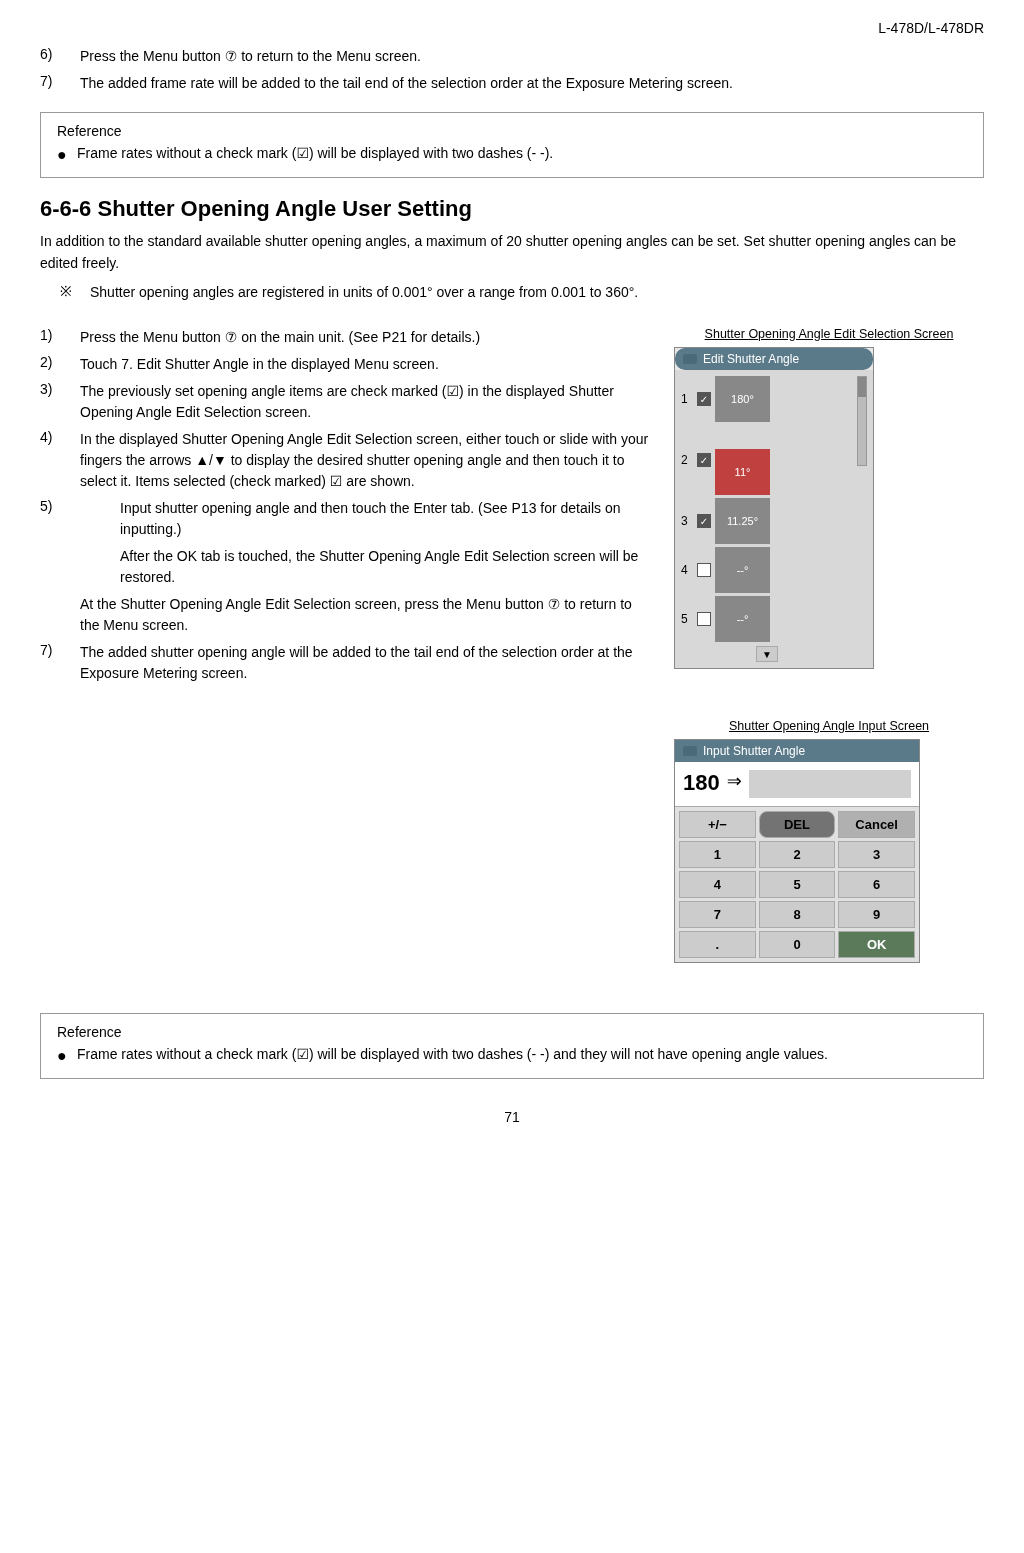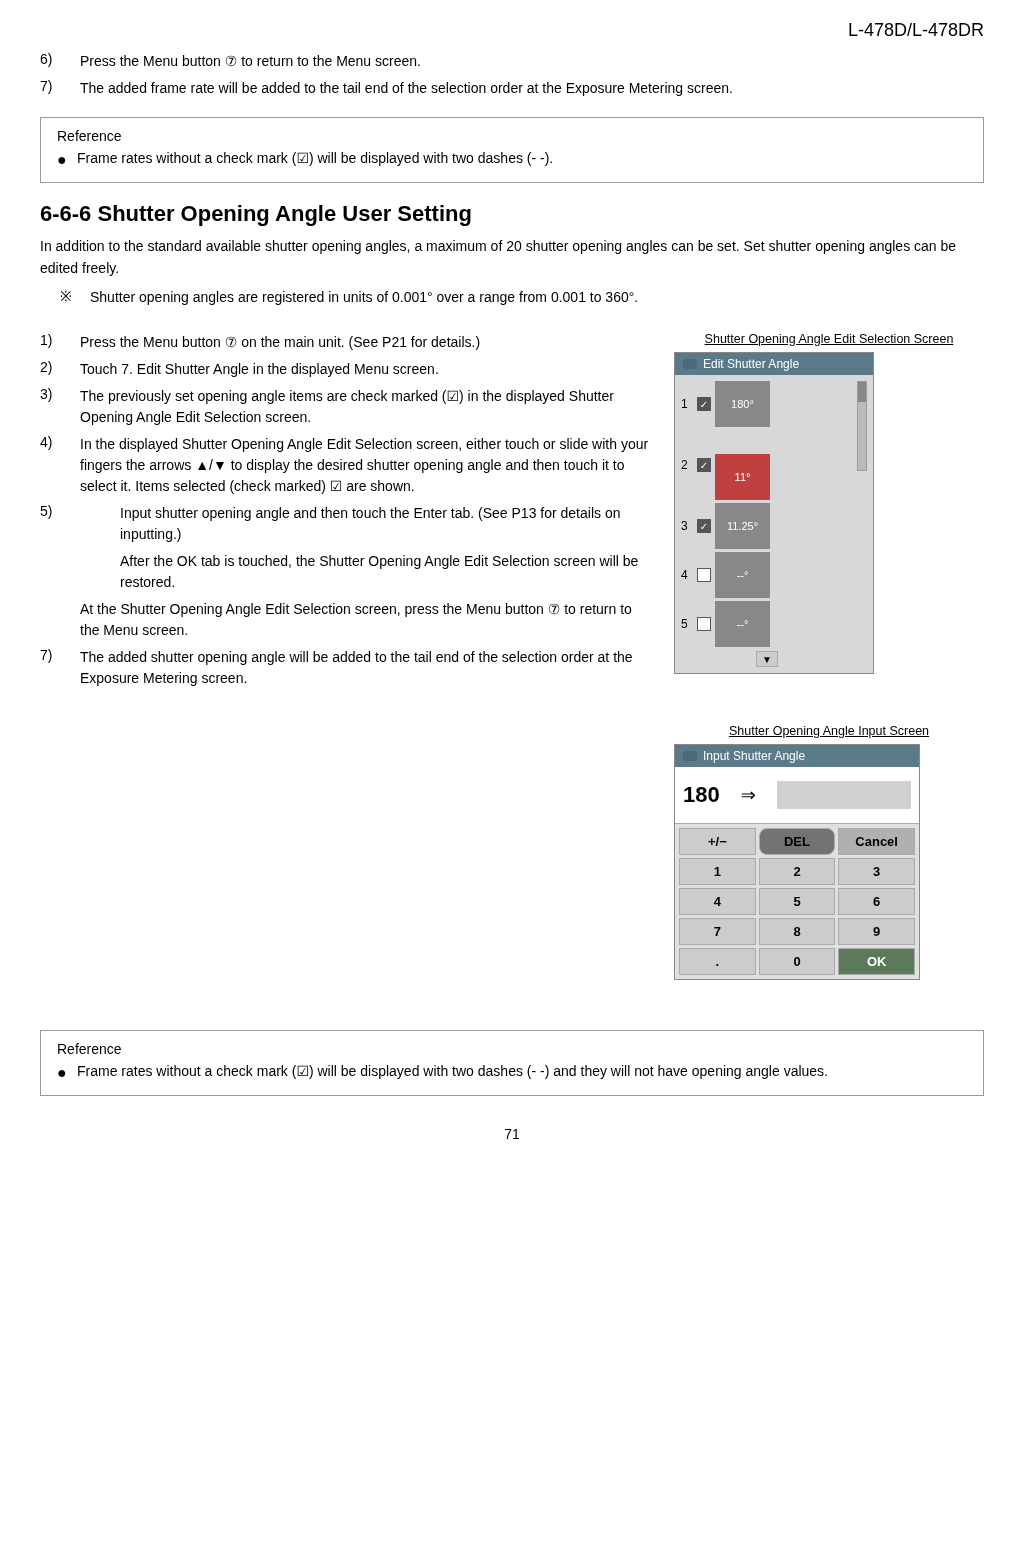--- a/index.html
+++ b/index.html
@@ -8,21 +8,21 @@
       font-size: 14px;
       background: #fff;
       color: #000;
       width: 1024px;
       min-height: 1553px;
       padding: 20px 40px 40px 40px;
       position: relative;
     }
     .header-right {
       text-align: right;
-      font-size: 18px;
+      font-size: 14px;
       margin-bottom: 10px;
     }
     .step-list {
       list-style: none;
       margin: 0;
       padding: 0;
     }
     .step-item {
       display: flex;
       margin-bottom: 6px;
@@ -109,20 +109,21 @@
       font-size: 12px;
     }
     .edit-screen-header {
       background: #5a7a8a;
       color: #fff;
       padding: 4px 8px;
       font-size: 12px;
       display: flex;
       align-items: center;
       gap: 6px;
+      border-radius: 10px;
     }
     .screen-icon {
       width: 14px;
       height: 10px;
       background: #4a6a7a;
       border-radius: 2px;
     }
     .edit-screen-body {
       background: #d8d8d8;
       padding: 6px;
@@ -202,24 +203,24 @@
       background: #5a7a8a;
       color: #fff;
       padding: 4px 8px;
       font-size: 12px;
       display: flex;
       align-items: center;
       gap: 6px;
     }
     .input-display {
       background: #fff;
-      padding: 14px 8px;
-      display: flex;
-      align-items: center;
-      gap: 21px;
+      padding: 8px 8px;
+      display: flex;
+      align-items: flex-start;
+      gap: 7px;
       border-bottom: 1px solid #aaa;
     }
     .input-value {
       font-size: 22px;
       font-weight: bold;
     }
     .arrow-right {
       font-size: 18px;
     }
     .input-field-empty {

